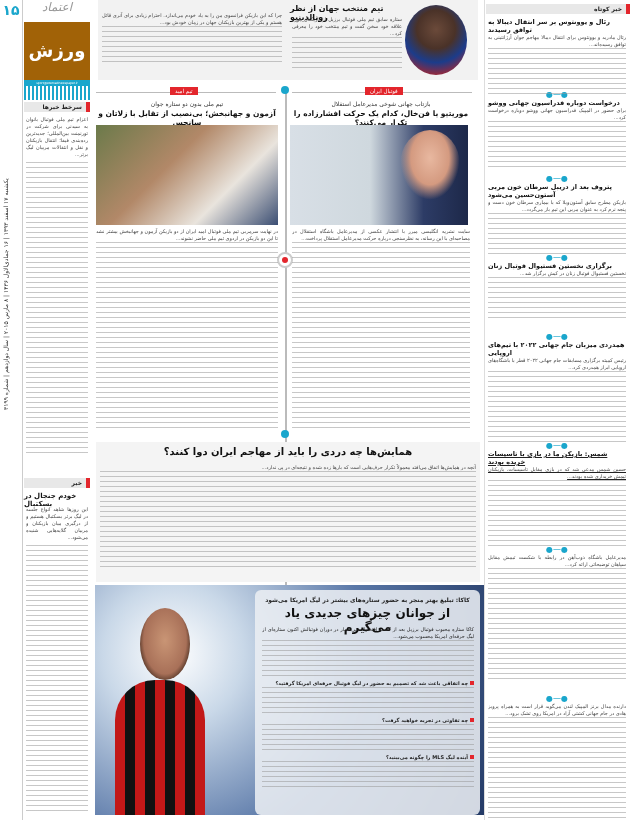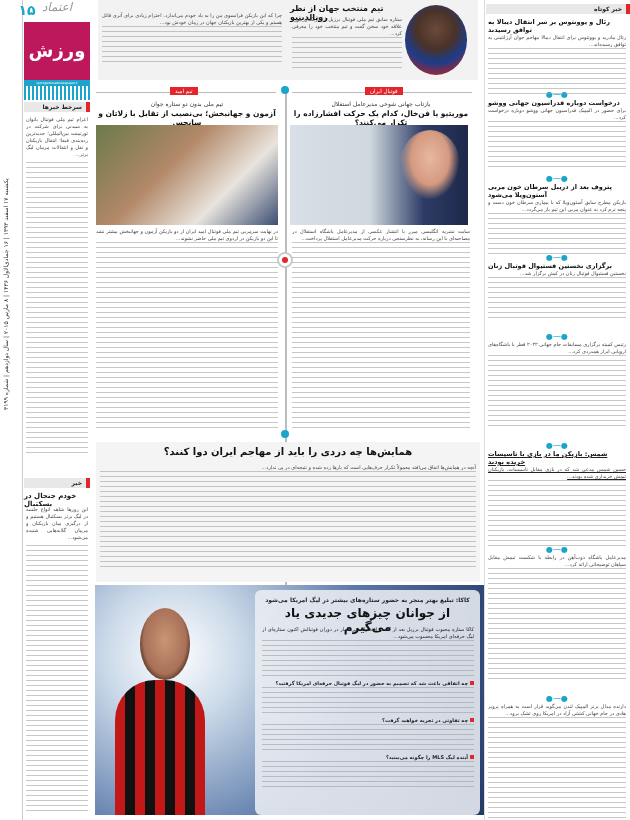--- a/index.html
+++ b/index.html
@@ -4,24 +4,24 @@
 <style>
   html,body{margin:0;padding:0;}
   body{width:630px;height:820px;background:#fff;font-family:"DejaVu Sans",sans-serif;color:#222;overflow:hidden;position:relative;}
   .abs{position:absolute;}
   .txt{font-size:5px;line-height:7px;color:#444;text-align:justify;direction:rtl;overflow:hidden;}
   .lines{background:repeating-linear-gradient(to bottom,#9a9a9a 0,#9a9a9a 1px,transparent 1px,transparent 5px);opacity:.55;}
   .hl{font-weight:bold;direction:rtl;text-align:left;color:#111;}
   .divider-dots{color:#1aa6cc;font-size:8px;text-align:center;}
   
   #strip{left:0;top:0;width:22px;height:820px;background:#fff;border-right:1px solid #ccc;}
-  #page-num{left:0;top:2px;width:22px;font-size:14px;color:#1aa6cc;font-weight:bold;text-align:center;padding-left:16px;}
+  #page-num{left:0;top:2px;width:22px;font-size:14px;color:#1aa6cc;font-weight:bold;text-align:center;}
   #date-line{left:2px;top:30px;width:18px;height:380px;writing-mode:vertical-rl;transform:rotate(180deg);font-size:6px;color:#333;text-align:left;white-space:nowrap;}
   #logo{left:24px;top:0;width:66px;height:22px;text-align:center;font-size:12px;color:#999;font-style:italic;border-bottom:1px solid #ddd;}
-  #section-box{left:24px;top:22px;width:66px;height:58px;background:#be185d;color:#fff;font-size:18px;text-align:center;line-height:58px;font-weight:bold;}
+  #section-box{left:24px;top:22px;width:66px;height:58px;background:#a16207;color:#fff;font-size:18px;text-align:center;line-height:58px;font-weight:bold;}
   #email-bar{left:24px;top:80px;width:66px;height:6px;background:#1aa6cc;color:#fff;font-size:3px;text-align:center;line-height:6px;}
   #stripe-bar{left:24px;top:86px;width:66px;height:14px;background:repeating-linear-gradient(to right,#1aa6cc 0,#1aa6cc 2px,#fff 2px,#fff 4px);}
   .tag{background:#e8e8e8;height:10px;font-size:6px;font-weight:bold;direction:rtl;text-align:right;padding-right:8px;line-height:10px;position:absolute;}
   .tag:after{content:"";position:absolute;right:0;top:0;width:4px;height:10px;background:#e3262c;}
   
   #ronaldinho-box{left:98px;top:0;width:380px;height:80px;background:#f2f2f2;}
   #ronaldinho-photo{left:405px;top:5px;width:62px;height:70px;border-radius:50%;background:radial-gradient(circle at 50% 35%,#6b4a3a 0,#4a3228 35%,#1c3c8a 60%,#b22 90%);}
   #ronaldinho-title{left:290px;top:4px;width:110px;font-size:8px;}
   
   .red-label{background:#e3262c;color:#fff;font-size:5.5px;padding:1px 5px;position:absolute;}
@@ -136,30 +136,31 @@
     <div class="hl" style="font-size:6.5px;">رئال و یوونتوس بر سر انتقال دیبالا به توافق رسیدند</div>
     <div class="txt" style="height:60px;"><span>رئال مادرید و یوونتوس برای انتقال دیبالا مهاجم جوان آرژانتینی به توافق رسیده‌اند...</span><div class="lines" style="height:46px;"></div></div>
   </div>
   <div class="divider-dots">●—●</div>
   <div style="height:75px;">
     <div class="hl" style="font-size:6.5px;">درخواست دوباره فدراسیون جهانی ووشو</div>
     <div class="txt" style="height:62px;"><span>برای حضور در المپیک فدراسیون جهانی ووشو دوباره درخواست کرد...</span><div class="lines" style="height:50px;"></div></div>
   </div>
   <div class="divider-dots">●—●</div>
   <div style="height:70px;">
-    <div class="hl" style="font-size:6.5px;">پتروف بعد از دریبل سرطان خون مربی آستون‌ویلا می‌شود</div>
+    <div class="hl" style="font-size:6.5px;">پتروف بعد از دریبل سرطان خون مربی آستون‌حسین می‌شود</div>
     <div class="txt" style="height:58px;"><span>بازیکن مطرح سابق آستون‌ویلا که با بیماری سرطان خون دست و پنجه نرم کرد به عنوان مربی این تیم باز می‌گردد...</span><div class="lines" style="height:44px;"></div></div>
   </div>
   <div class="divider-dots">●—●</div>
   <div style="height:70px;">
     <div class="hl" style="font-size:6.5px;">برگزاری نخستین فستیوال فوتبال زنان</div>
     <div class="txt" style="height:58px;"><span>نخستین فستیوال فوتبال زنان در کیش برگزار شد...</span><div class="lines" style="height:44px;"></div></div>
   </div>
   <div class="divider-dots">●—●</div>
   <div style="height:100px;">
+    <div class="hl" style="font-size:6.5px;">همدردی میزبان جام جهانی ۲۰۲۲ با تیم‌های اروپایی</div>
     <div class="txt" style="height:88px;"><span>رئیس کمیته برگزاری مسابقات جام جهانی ۲۰۲۲ قطر با باشگاه‌های اروپایی ابراز همدردی کرد...</span><div class="lines" style="height:74px;"></div></div>
   </div>
   <div class="divider-dots">●—●</div>
   <div style="height:95px;text-decoration:underline;">
     <div class="hl" style="font-size:6.5px;">شمس: بازیکن ما در بازی با تاسیسات خریده بودند</div>
     <div class="txt" style="height:82px;"><span>حسین شمس مدعی شد که در بازی مقابل تاسیسات، بازیکنان تیمش خریداری شده بودند...</span><div class="lines" style="height:68px;"></div></div>
   </div>
   <div class="divider-dots">●—●</div>
   <div style="height:140px;">
     <div class="txt" style="height:128px;"><span>مدیرعامل باشگاه ذوب‌آهن در رابطه با شکست تیمش مقابل سپاهان توضیحاتی ارائه کرد...</span><div class="lines" style="height:114px;"></div></div>

